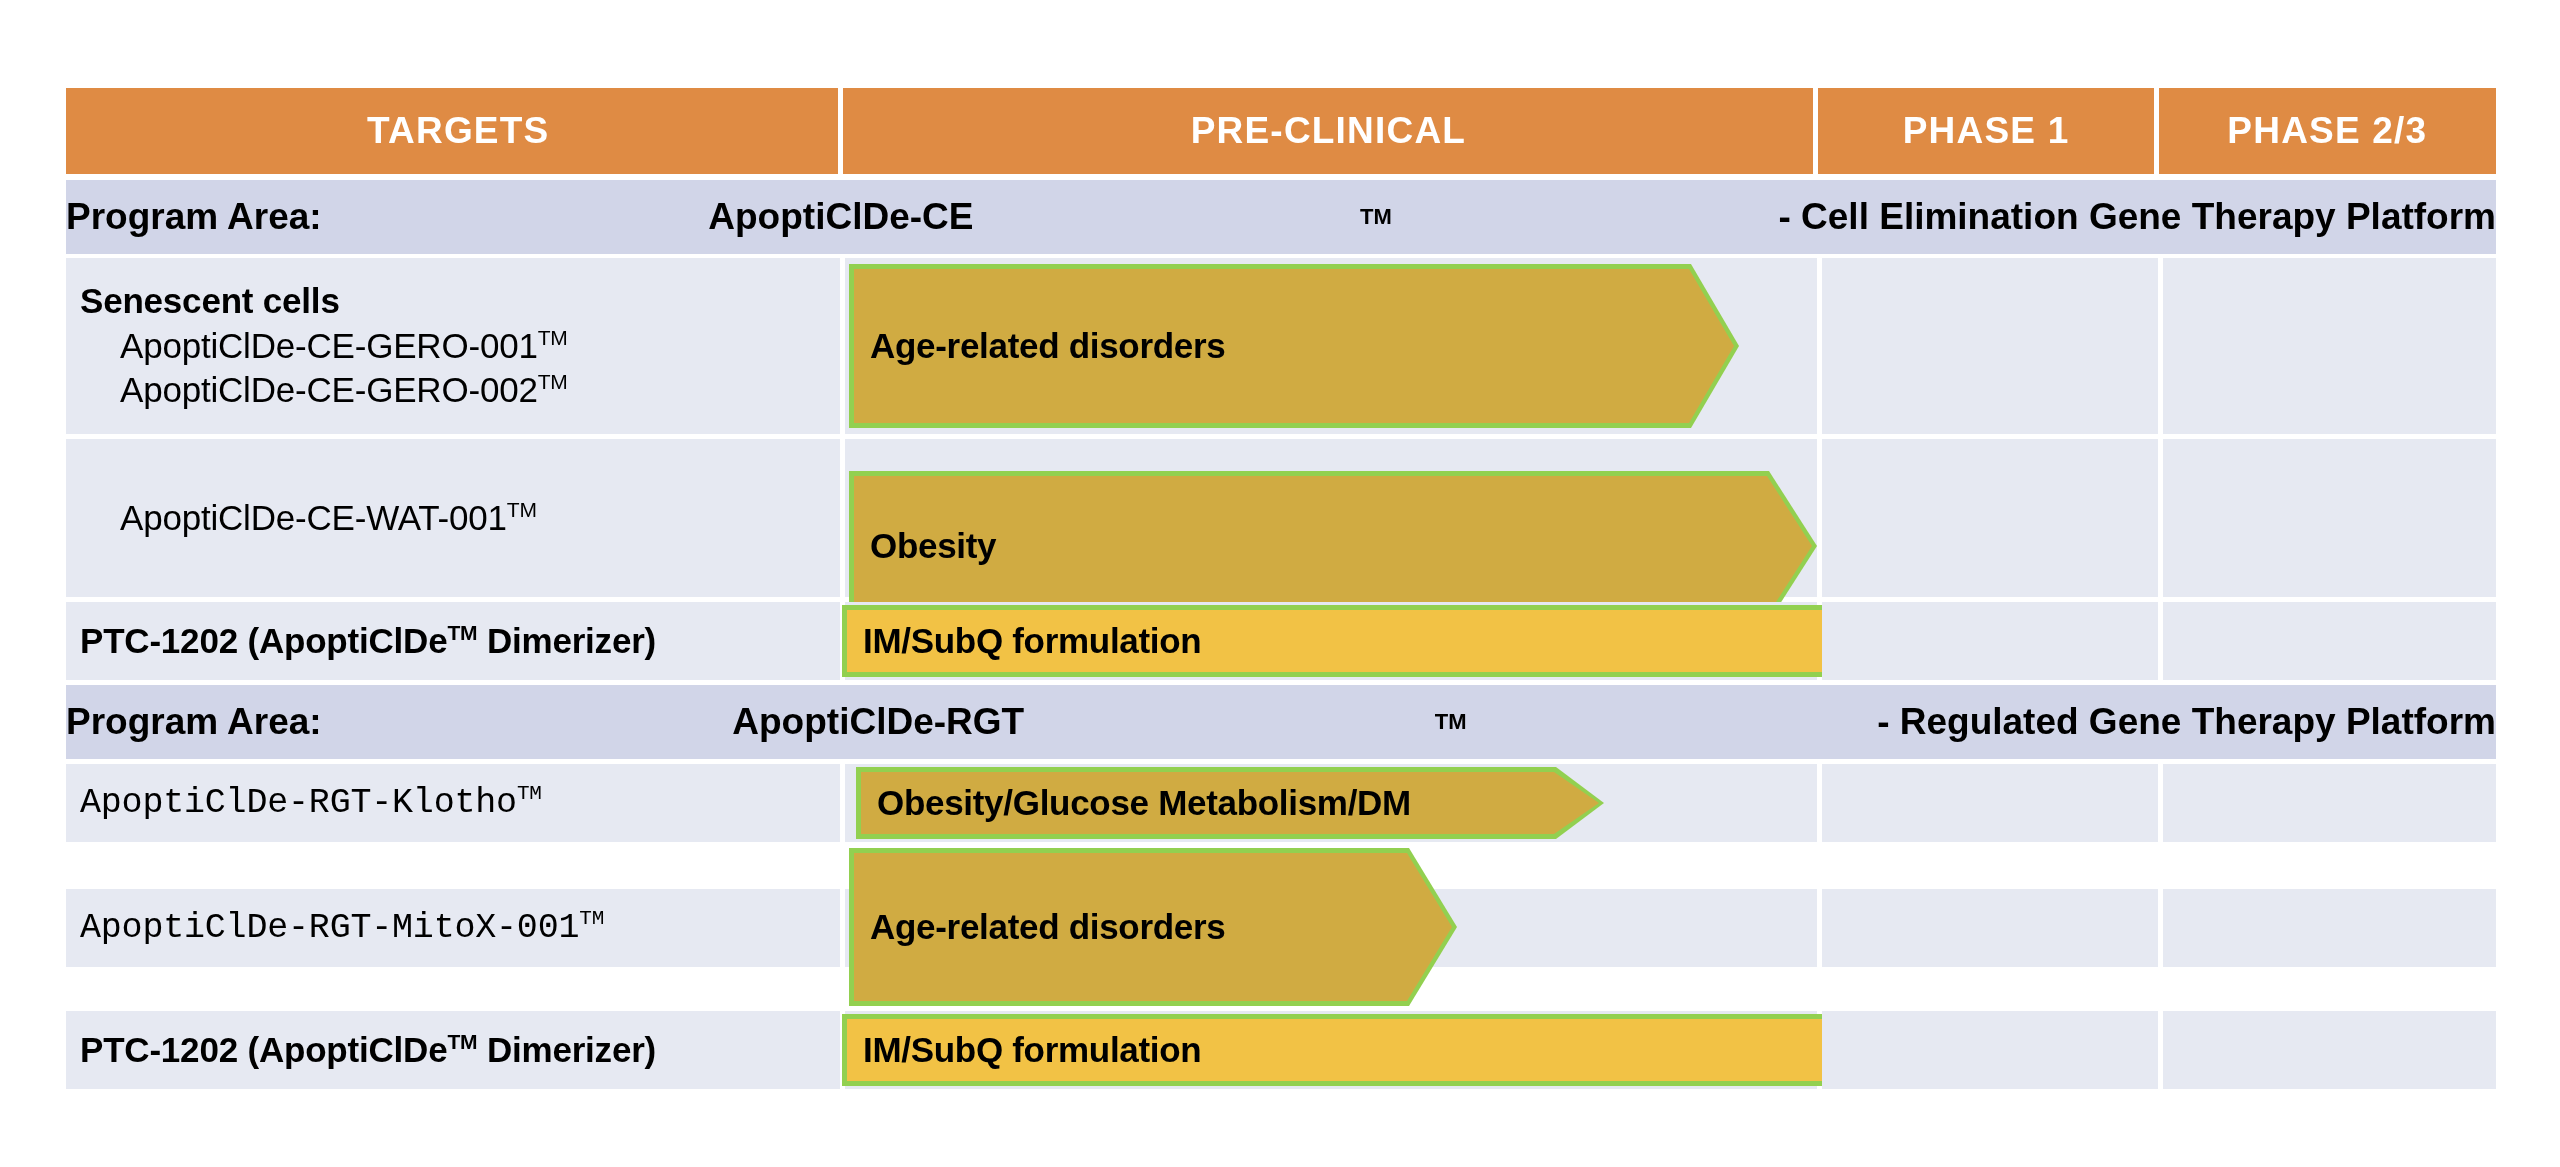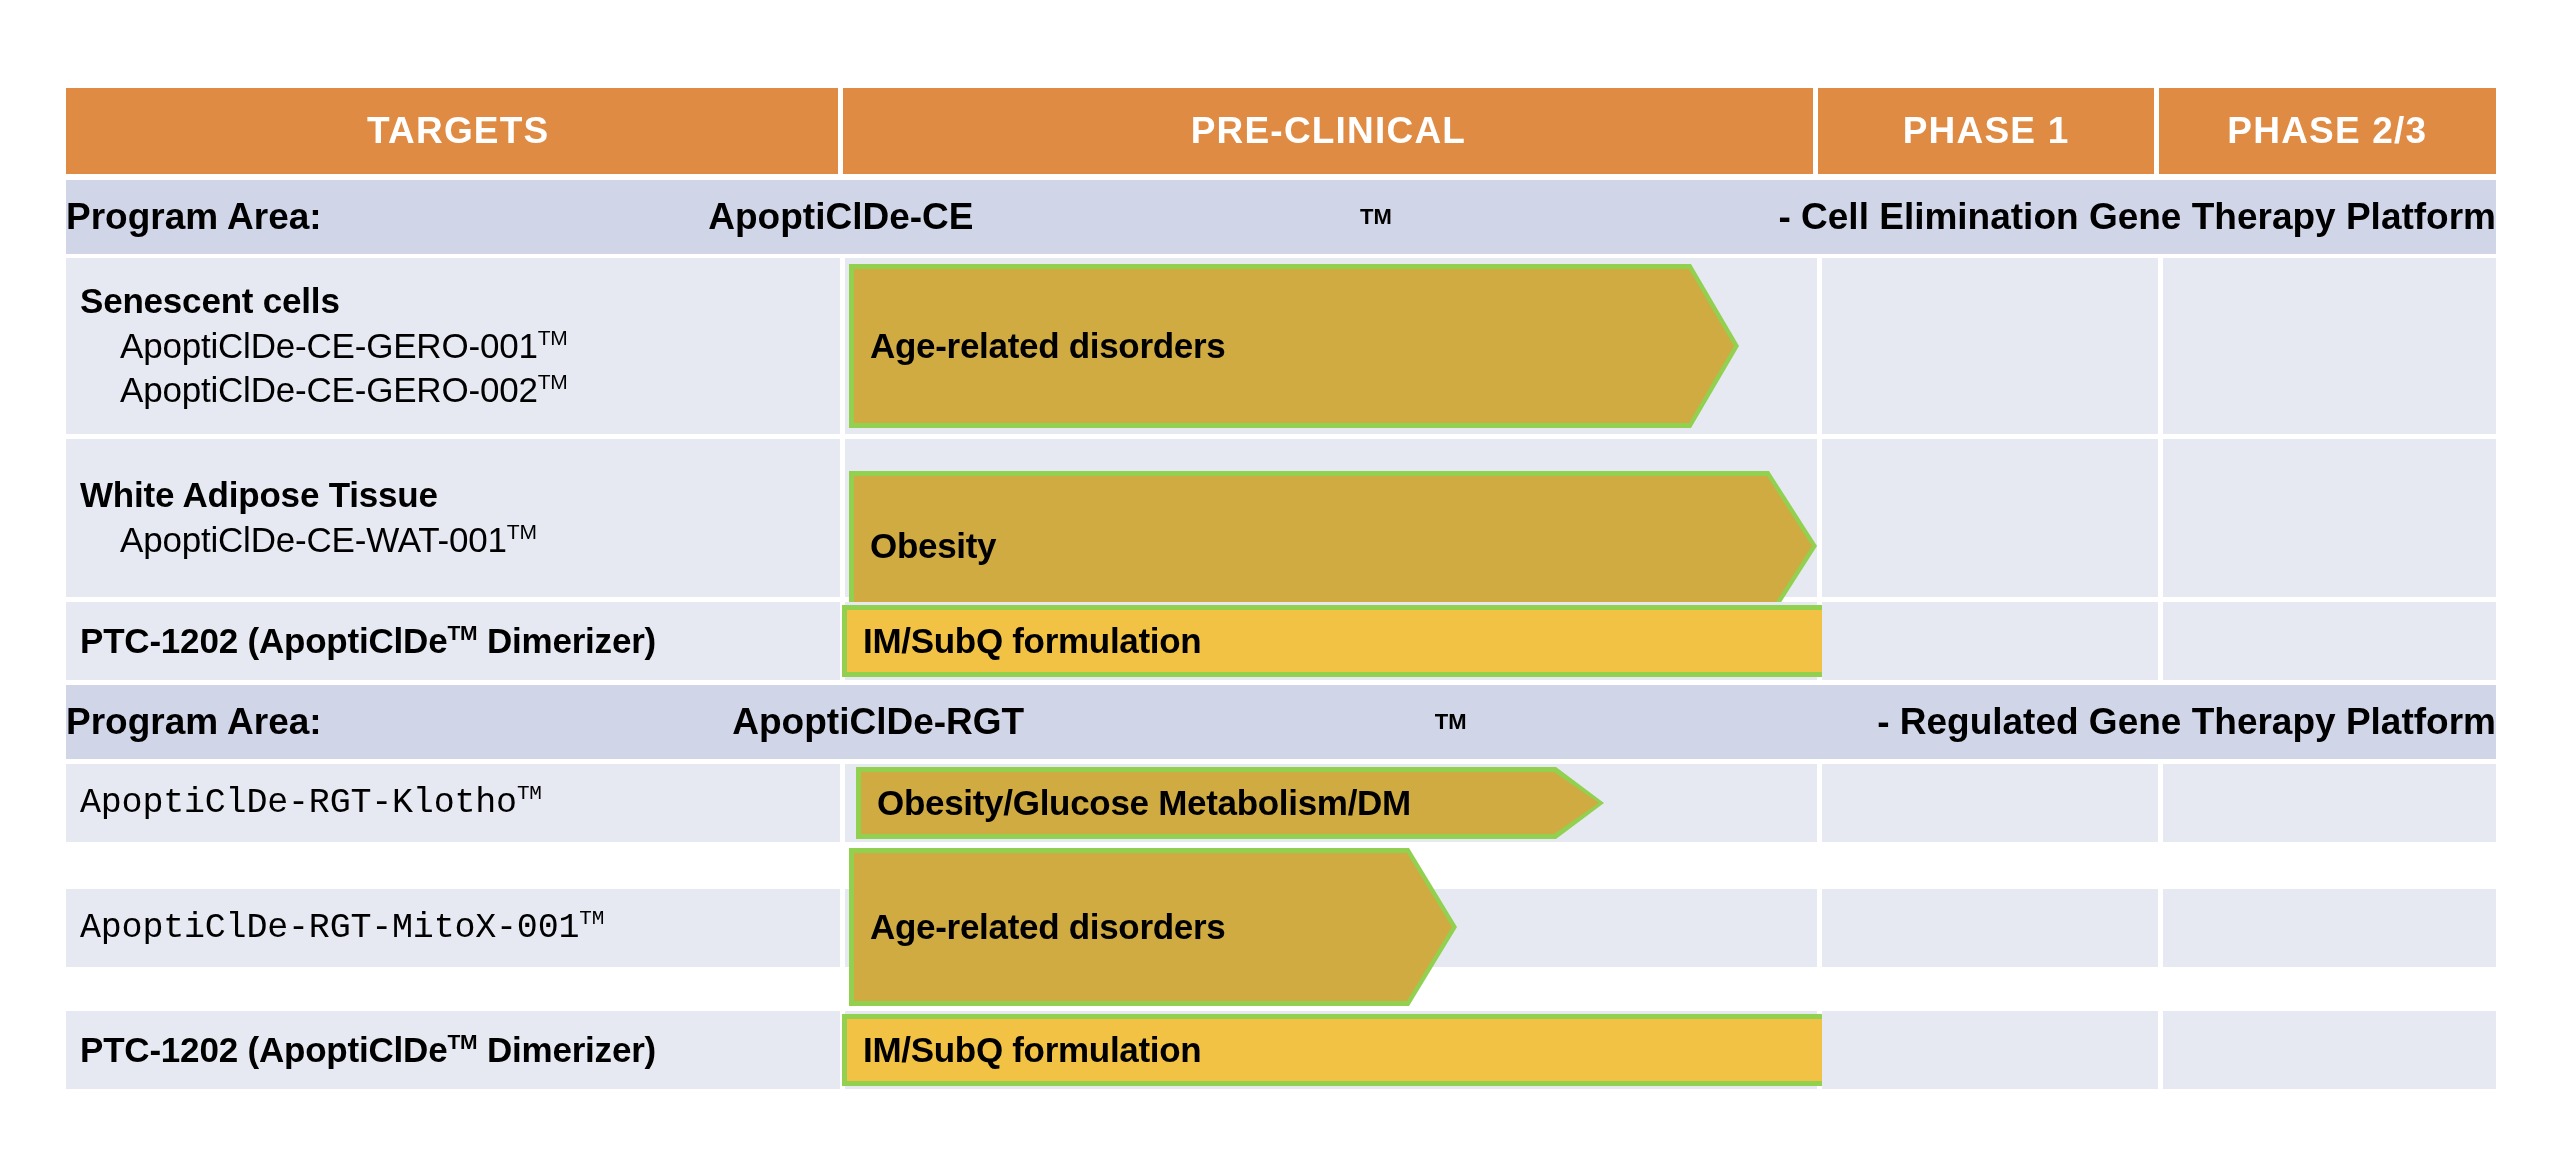--- a/index.html
+++ b/index.html
@@ -159,21 +159,20 @@
         </div>
       </div>
     </div>
     <div class="cell c-p1"></div>
     <div class="cell c-p23"></div>
   </div>
 
   <div class="row" style="top:351px;height:158px;">
     <div class="cell c-targets">
       <div class="tgt-wrap">
-        <div class="tgt-bold">White Adipose Tissue</div>
         <div class="tgt-sub"><span>ApoptiClDe-CE-WAT-001</span><span class="sup">TM</span></div>
       </div>
     </div>
     <div class="cell c-pre">
       <div class="arrow" style="left:4px;top:4px;width:968px;height:150px;background:#92D050;margin-top:28px;">
         <div class="arrow-inner" style="background:#D0AB42;">
           <span class="arrow-label">Obesity</span>
         </div>
       </div>
     </div>

